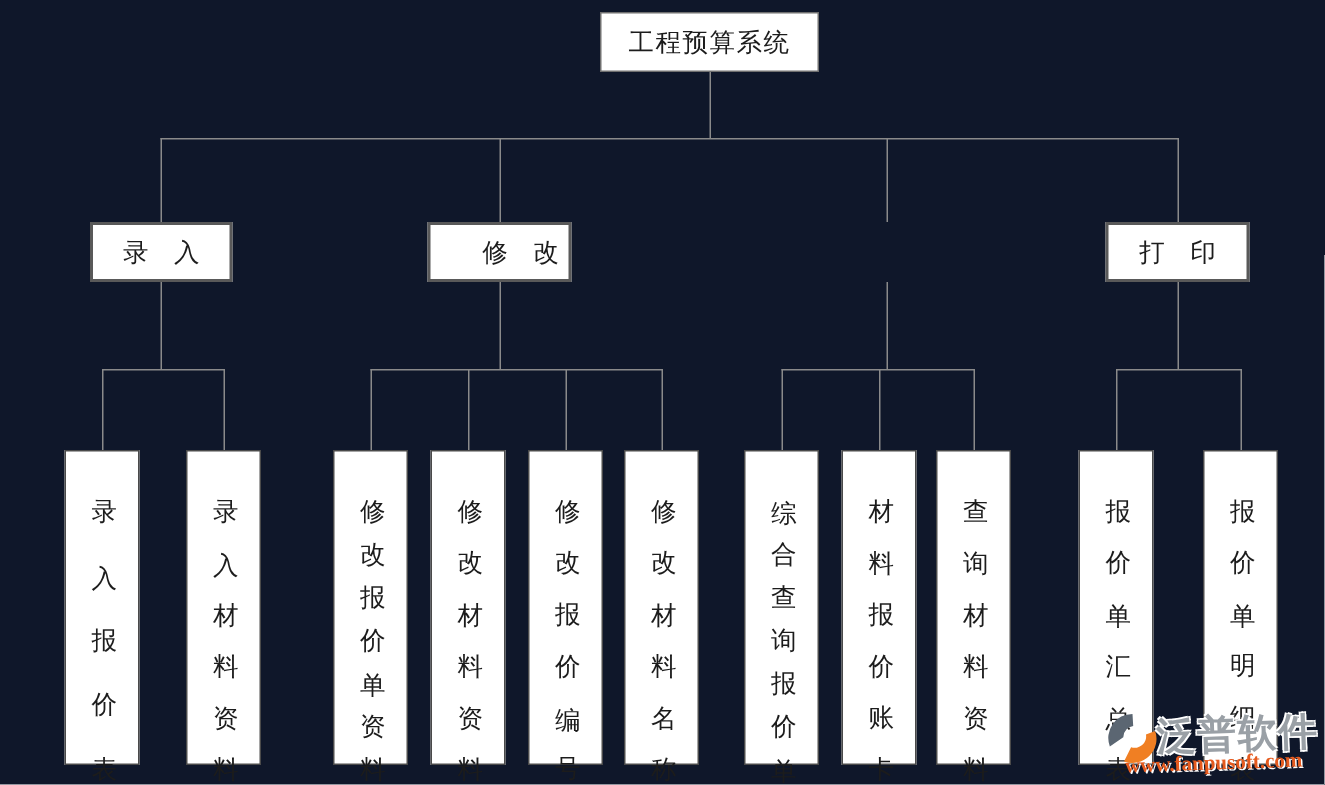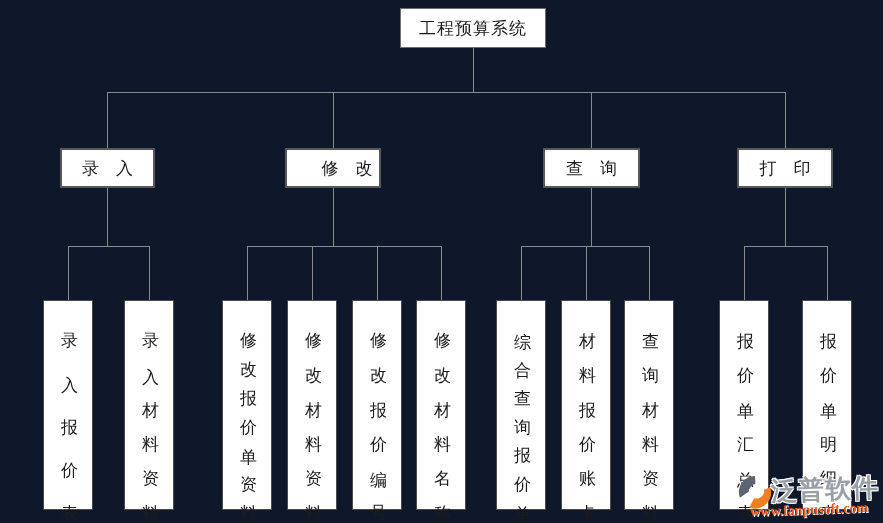--- a/index.html
+++ b/index.html
@@ -49,21 +49,20 @@
 
   <div class="vl" style="left:473px;top:48px;height:44px;"></div>
   <div class="hl" style="left:107px;top:92px;width:679px;"></div>
   <div class="vl" style="left:107px;top:92px;height:56px;"></div>
   <div class="vl" style="left:333px;top:92px;height:56px;"></div>
   <div class="vl" style="left:591px;top:92px;height:56px;"></div>
   <div class="vl" style="left:785px;top:92px;height:56px;"></div>
 
   <div class="box lvl2" style="left:60px;top:148px;width:95px;height:40px;">录　入</div>
   <div class="box lvl2" style="left:285px;top:148px;width:96px;height:40px;padding-left:28px;">修　改</div>
-  <div class="box lvl2" style="left:543px;top:148px;width:97px;height:40px;">查　询</div>
   <div class="box lvl2" style="left:737px;top:148px;width:96px;height:40px;">打　印</div>
 
   <div class="vl" style="left:107px;top:188px;height:58px;"></div>
   <div class="hl" style="left:68px;top:246px;width:82px;"></div>
   <div class="vl" style="left:68px;top:246px;height:54px;"></div>
   <div class="vl" style="left:149px;top:246px;height:54px;"></div>
 
   <div class="vl" style="left:333px;top:188px;height:58px;"></div>
   <div class="hl" style="left:247px;top:246px;width:195px;"></div>
   <div class="vl" style="left:247px;top:246px;height:54px;"></div>

